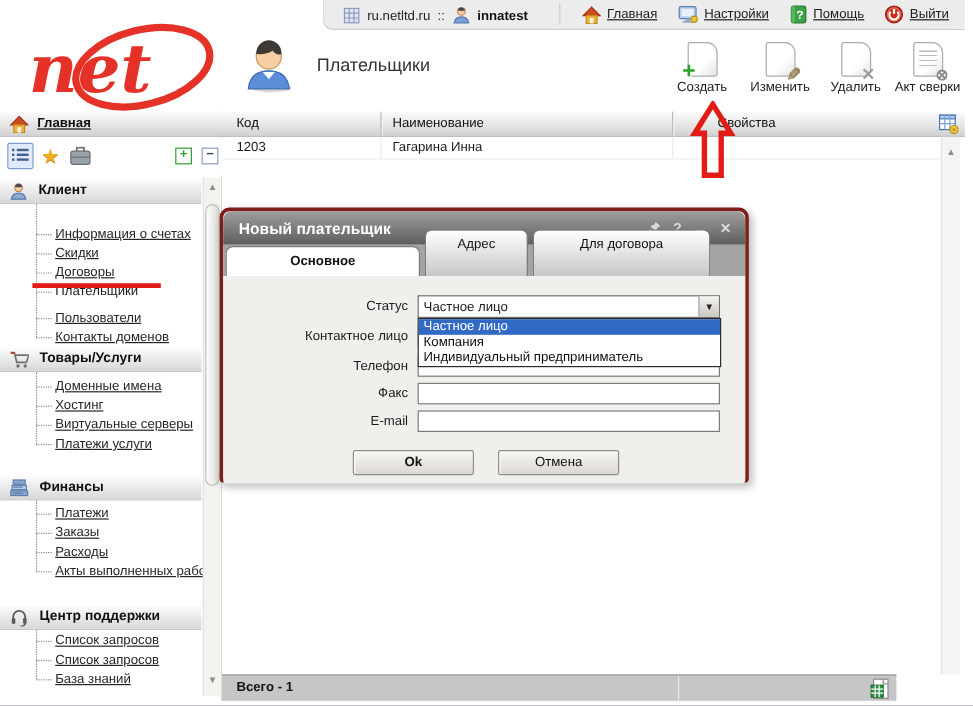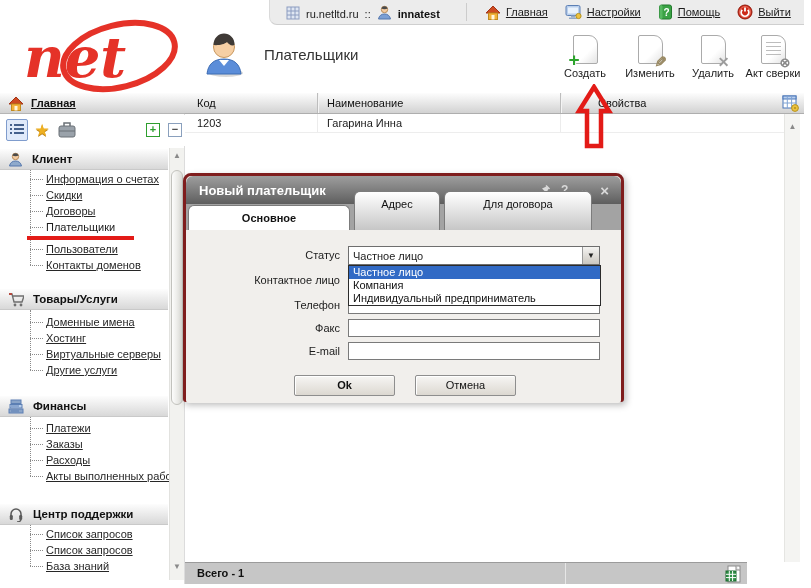--- a/index.html
+++ b/index.html
@@ -58,21 +58,21 @@
   .star-glyph{font-size:17px;color:#eeb022;text-shadow:0 1px 0 #b97f14}
   .pm-btn{position:absolute;top:8px;width:14px;height:14px;background:#fff;font-weight:bold;font-size:11px;
           line-height:11px;text-align:center;cursor:pointer}
   .pm-plus{left:146px;border:1px solid #2e9e2e;color:#2e9e2e}
   .pm-minus{left:168px;border:1px solid #8aa0bd;color:#4a4a4a}
 
   .section{position:absolute;left:0;width:168px}
   .sec-header{height:22px;background:linear-gradient(#fdfdfd,#d8d8d8);border-top:1px solid #fff;
               border-bottom:1px solid #c9c9c9;display:flex;align-items:center;gap:9px;padding-left:8px}
   .sec-header b{color:#111;font-size:11.5px}
-  .sec-items{position:relative;padding-top:1px}
+  .sec-items{position:relative;padding-top:17px}
   .sec-items::before{content:"";position:absolute;left:30px;top:0;bottom:8px;border-left:1px dotted #8a8a8a}
   .tree-item{position:relative;height:16px;line-height:16px;padding-left:46px;white-space:nowrap;cursor:pointer}
   .tree-item::before{content:"";position:absolute;left:30px;top:8px;width:13px;border-top:1px dotted #8a8a8a}
   .tree-item span{text-decoration:underline;color:#272727}
   .tree-item.active span{text-decoration:none;color:#1b1b1b}
   .gap-above{margin-top:6px}
 
   .side-scroll{position:absolute;left:169px;top:148px;width:15px;height:432px;background:#f2f2ef;border-left:1px solid #e2e2df;z-index:1}
   .scroll-arrow{position:absolute;left:0;width:100%;text-align:center;font-size:8px;color:#8a8a8a;cursor:pointer}
   .side-thumb{position:absolute;left:1px;top:22px;width:12px;height:235px;cursor:pointer;
@@ -305,21 +305,21 @@
           <path d="M1 2h3" stroke="#c0392b" stroke-width="1.6"></path>
           <circle cx="7" cy="13" r="1.4" fill="#6f6f6f"></circle>
           <circle cx="13" cy="13" r="1.4" fill="#6f6f6f"></circle>
         </svg>
       <b>Товары/Услуги</b>
     </div>
     <div class="sec-items" style="padding-top:4px">
       <div class="tree-item"><span>Доменные имена</span></div>
       <div class="tree-item"><span>Хостинг</span></div>
       <div class="tree-item"><span>Виртуальные серверы</span></div>
-      <div class="tree-item"><span>Другие услуги</span></div>
+      <div class="tree-item"><span>Платежи услуги</span></div>
     </div>
   </div>
 
   <div class="section" style="top:395px">
     <div class="sec-header">
       <svg width="16" height="15">
           <rect x="3" y="1" width="10" height="3.5" fill="#8aa4c8" stroke="#5c7fb4"></rect>
           <rect x="2" y="5.5" width="12" height="3.5" fill="#b9cfec" stroke="#5c7fb4"></rect>
           <rect x="1" y="10" width="14" height="4" fill="#8aa4c8" stroke="#5c7fb4"></rect>
           <path d="M3 7h8M3 12h8" stroke="#5c7fb4"></path>

